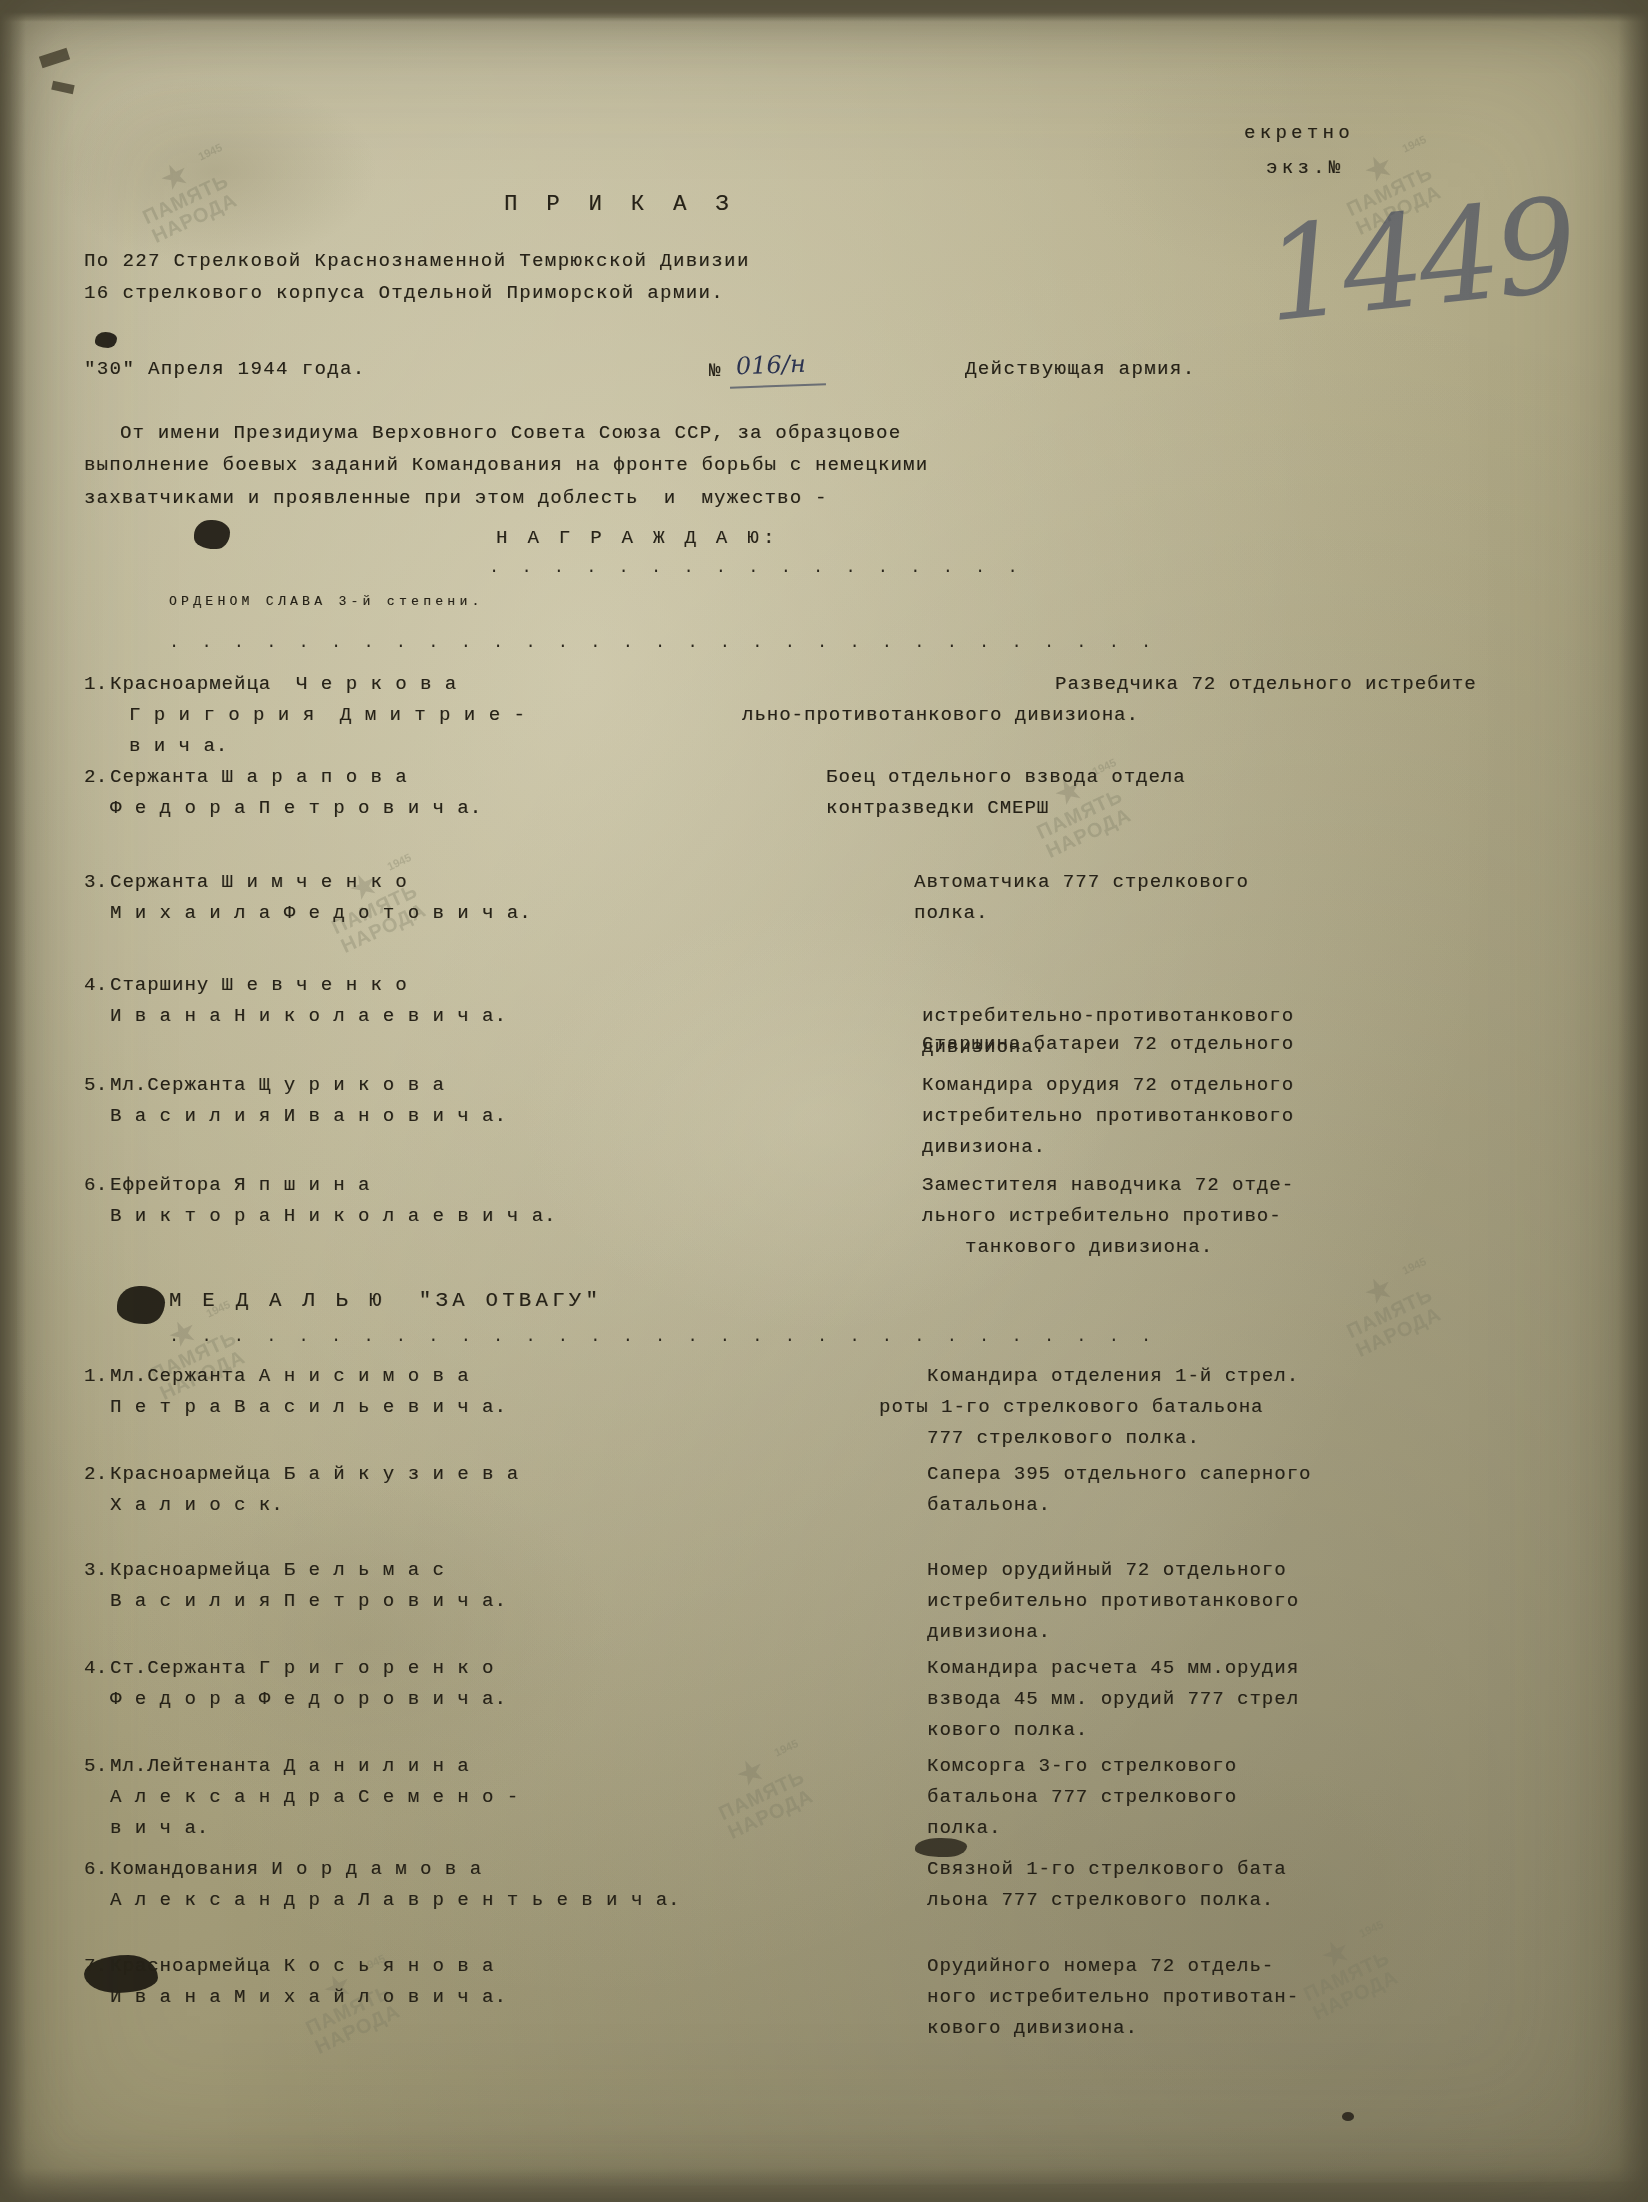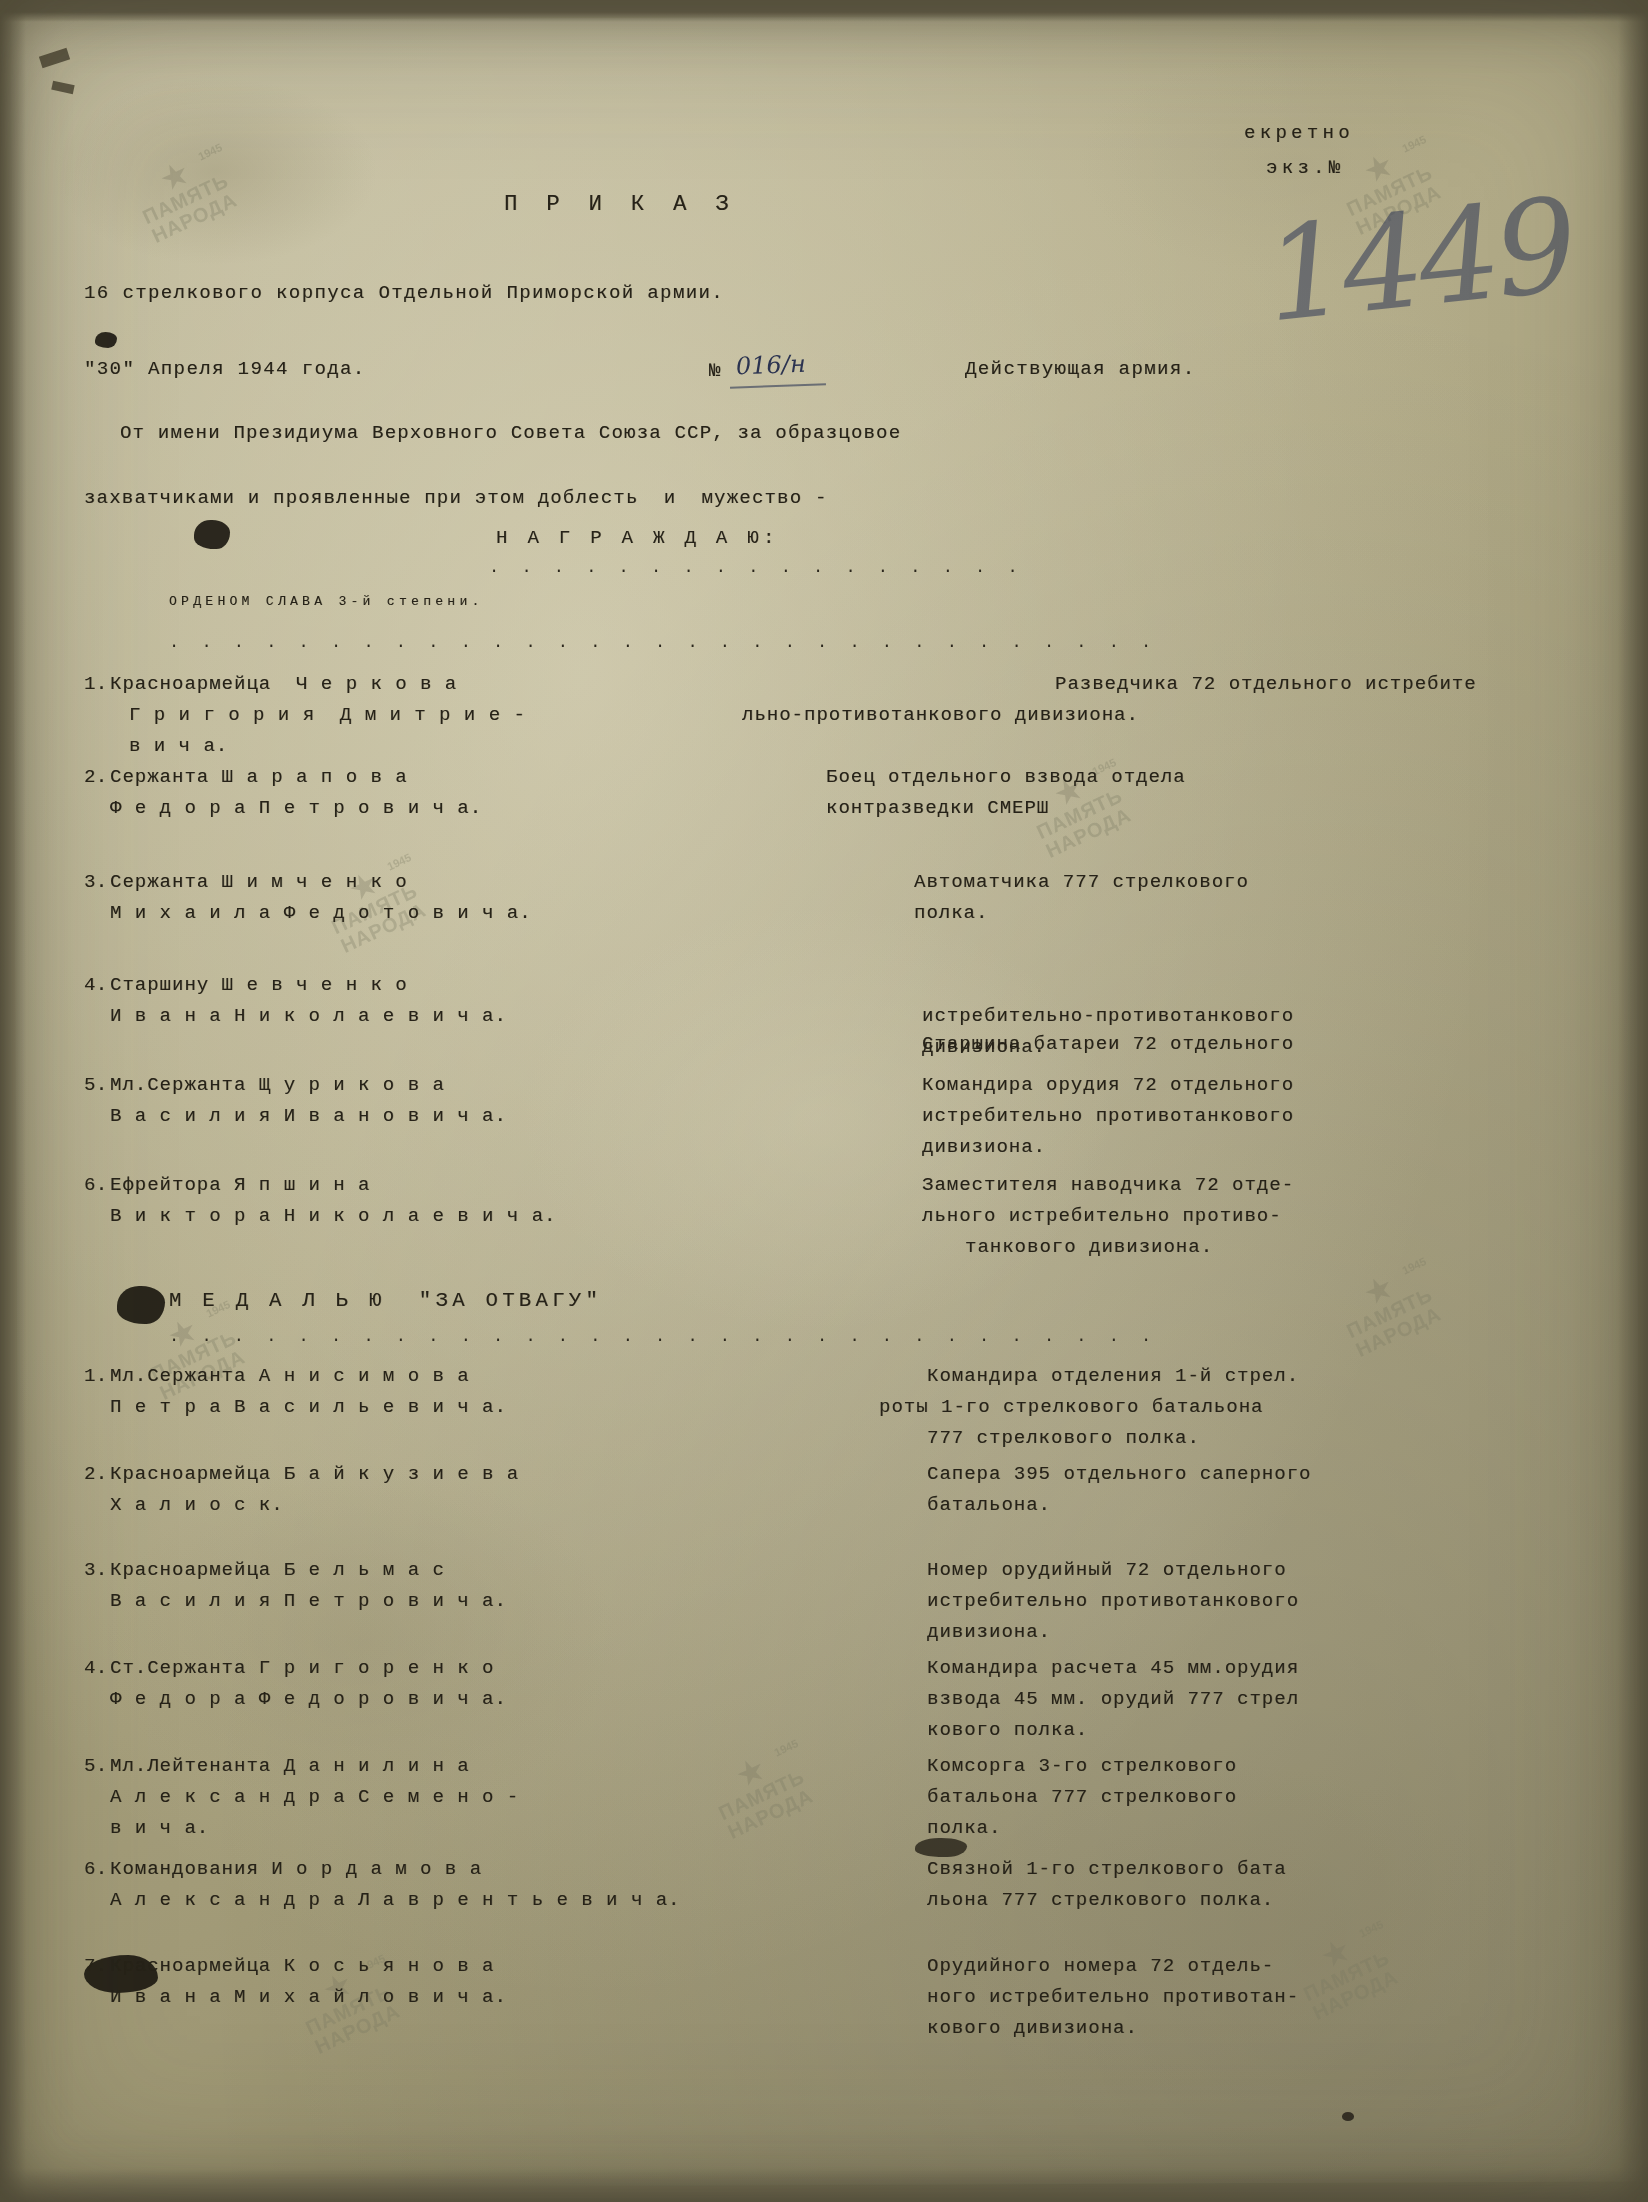--- a/index.html
+++ b/index.html
@@ -257,27 +257,29 @@
     <span class="wm-yr">1945</span>
   </div>
 
   <div id="typed">
 
     <div class="t sp" style="left:1244px;top:122px;">екретно</div>
     <div class="t sp" style="left:1266px;top:157px;">экз.№</div>
 
     <div class="t sp2 big" style="left:504px;top:191px;">П Р И К А З</div>
 
+    <div class="t" style="left:84px;top:250px;letter-spacing:1.4px;">По 227 Стрелковой Краснознаменной Темрюкской Дивизии</div>
     <div class="t" style="left:84px;top:282px;letter-spacing:1.4px;">16 стрелкового корпуса Отдельной Приморской армии.</div>
 
     <div class="t" style="left:84px;top:358px;letter-spacing:1.4px;">"30" Апреля 1944 года.</div>
     <div class="t" style="left:709px;top:360px;">№</div>
     <div class="t" style="left:965px;top:358px;letter-spacing:1.4px;">Действующая армия.</div>
 
     <div class="t" style="left:120px;top:422px;letter-spacing:1.2px;">От имени Президиума Верховного Совета Союза ССР, за образцовое</div>
+    <div class="t" style="left:84px;top:454px;letter-spacing:1.2px;">выполнение боевых заданий Командования на фронте борьбы с немецкими</div>
     <div class="t" style="left:84px;top:487px;letter-spacing:1.2px;">захватчиками и проявленные при этом доблесть  и  мужество -</div>
 
     <div class="t sp" style="left:496px;top:527px;">Н А Г Р А Ж Д А Ю:</div>
     <div class="dots" style="left:489px;top:558px;">. . . . . . . . . . . . . . . . .</div>
 
     <div class="t sp" style="left:169px;top:594px;font-size:13px;">ОРДЕНОМ СЛАВА 3-й степени.</div>
     <div class="dots" style="left:169px;top:633px;">. . . . . . . . . . . . . . . . . . . . . . . . . . . . . . .</div>
 
     <div class="t" style="left:84px;top:673px;">1.</div>
     <div class="t" style="left:110px;top:673px;letter-spacing:1px;">Красноармейца  Ч е р к о в а</div>

